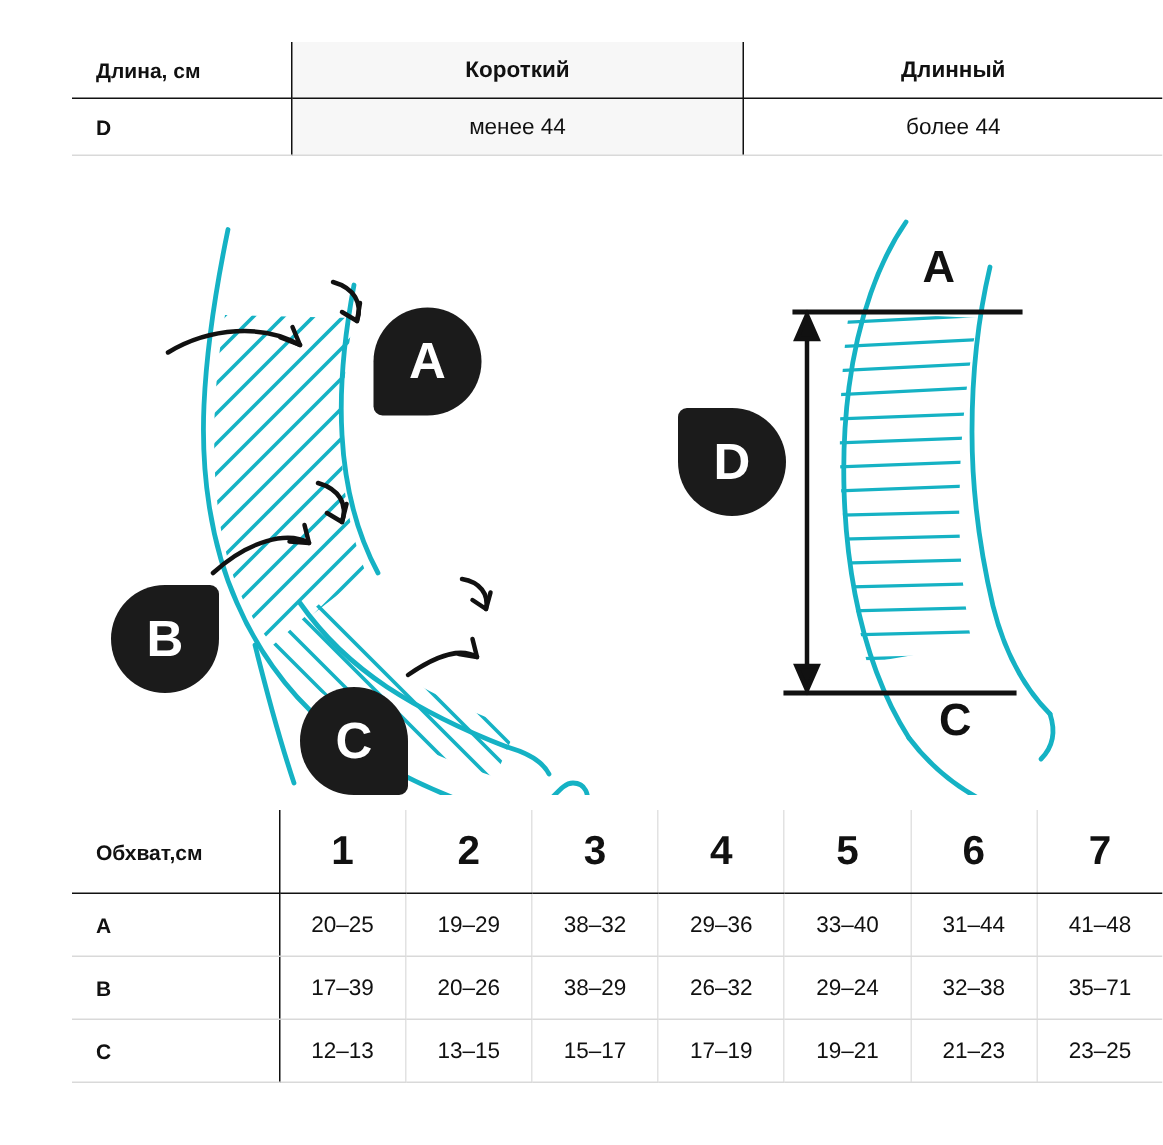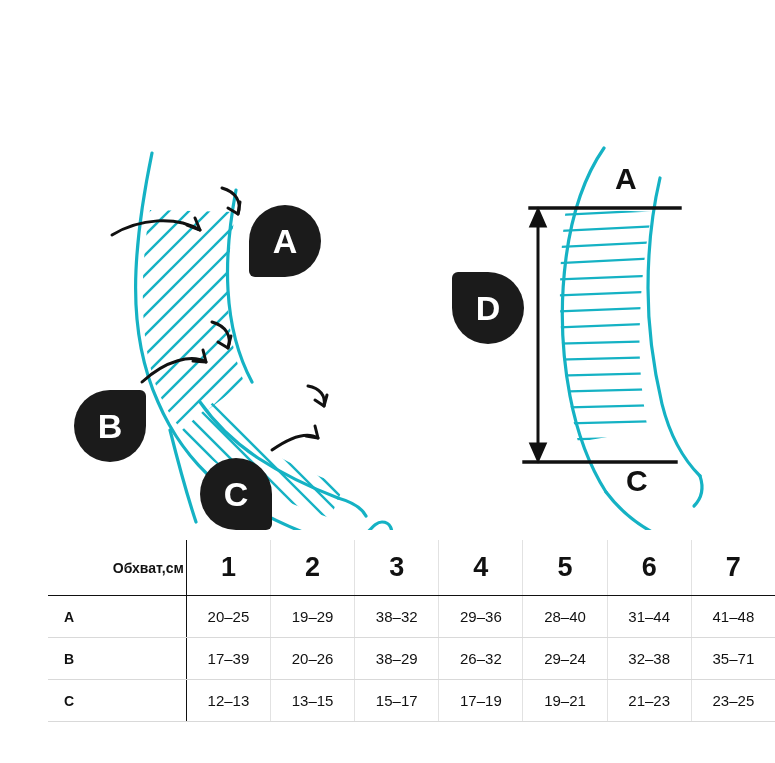--- a/index.html
+++ b/index.html
@@ -111,21 +111,21 @@
     font-size: 15px;
   }
   .bottom-table thead th {
     border-bottom: 1px solid #111111;
   }
   .bottom-table thead th.num {
     font-size: 27px;
     font-weight: bold;
   }
   .bottom-table thead th.head-label {
-    text-align: right;
+    text-align: left;
     padding-left: 16px;
     font-size: 14px;
     font-weight: bold;
     width: 126px;
   }
   .bottom-table tbody td {
     border-bottom: 1px solid #d9d9d9;
   }
   .bottom-table tbody td.row-label {
     text-align: left;
@@ -134,20 +134,36 @@
     font-size: 14px;
   }
   .vline { border-right: 1px solid #111111; }
   .vlight { border-right: 1px solid #e2e2e2; }
 </style>
 </head>
 <body>
 
 <div class="page">
 
+  <table class="top-table">
+    <thead>
+      <tr>
+        <th class="head-label col-sep">Длина, см</th>
+        <th class="col-shaded col-sep" style="width:292px">Короткий</th>
+        <th>Длинный</th>
+      </tr>
+    </thead>
+    <tbody>
+      <tr>
+        <td class="row-label col-sep">D</td>
+        <td class="col-shaded col-sep">менее 44</td>
+        <td>более 44</td>
+      </tr>
+    </tbody>
+  </table>
 
   <div class="illus">
 
     <svg width="775" height="400" viewBox="0 0 775 400" style="position:absolute;left:0;top:0;">
       <defs>
         <clipPath id="clipUpper">
           <path d="M150,80 C143,120 140,170 146,215 C152,255 166,282 182,300 L244,252 C232,222 226,186 228,150 C229,122 232,100 236,82 Z"></path>
         </clipPath>
         <clipPath id="clipFore">
           <path d="M182,300 C196,318 214,334 236,346 C268,364 300,378 330,388 L344,356 C312,344 282,330 258,314 C238,300 226,284 218,268 Z"></path>
@@ -290,21 +306,21 @@
         <th class="num" style="width:86px">7</th>
       </tr>
     </thead>
     <tbody>
       <tr>
         <td class="row-label vline">A</td>
         <td class="vlight">20–25</td>
         <td class="vlight">19–29</td>
         <td class="vlight">38–32</td>
         <td class="vlight">29–36</td>
-        <td class="vlight">28–40</td>
+        <td class="vlight">33–40</td>
         <td class="vlight">31–44</td>
         <td>41–48</td>
       </tr>
       <tr>
         <td class="row-label vline">B</td>
         <td class="vlight">17–39</td>
         <td class="vlight">20–26</td>
         <td class="vlight">38–29</td>
         <td class="vlight">26–32</td>
         <td class="vlight">29–24</td>

